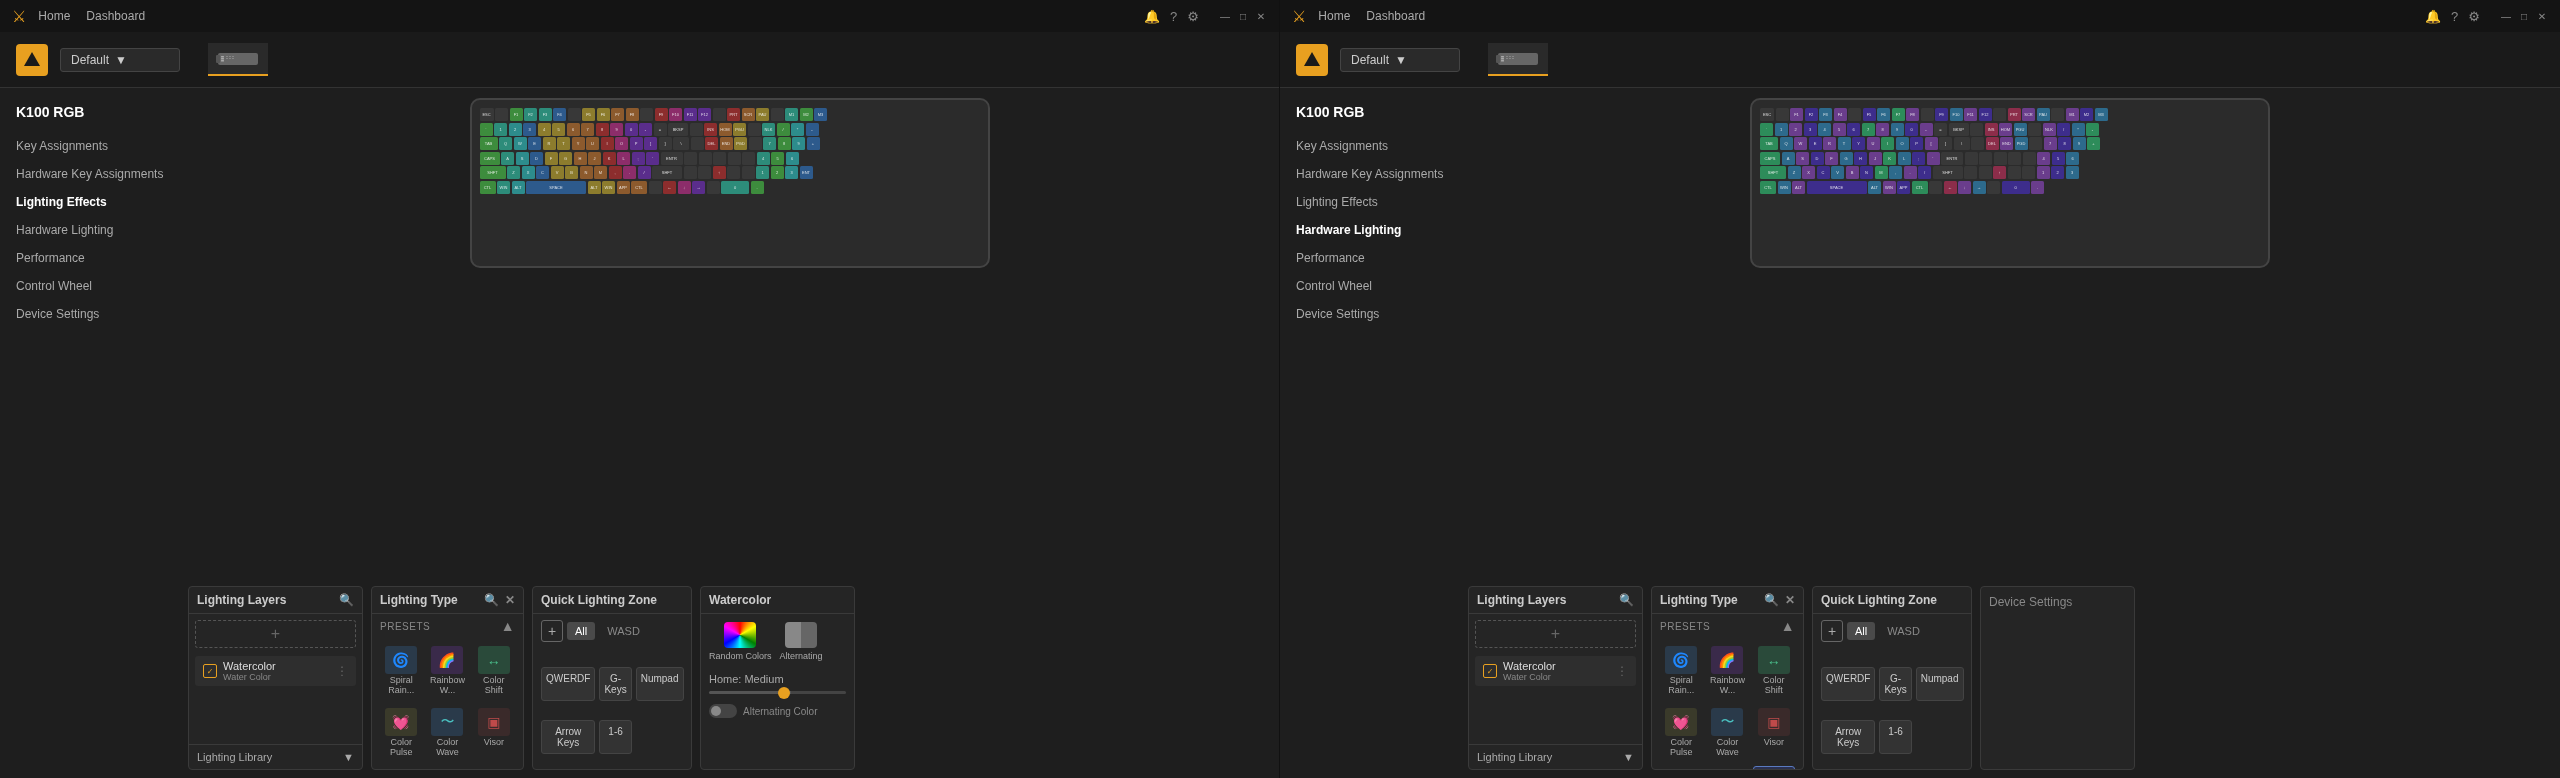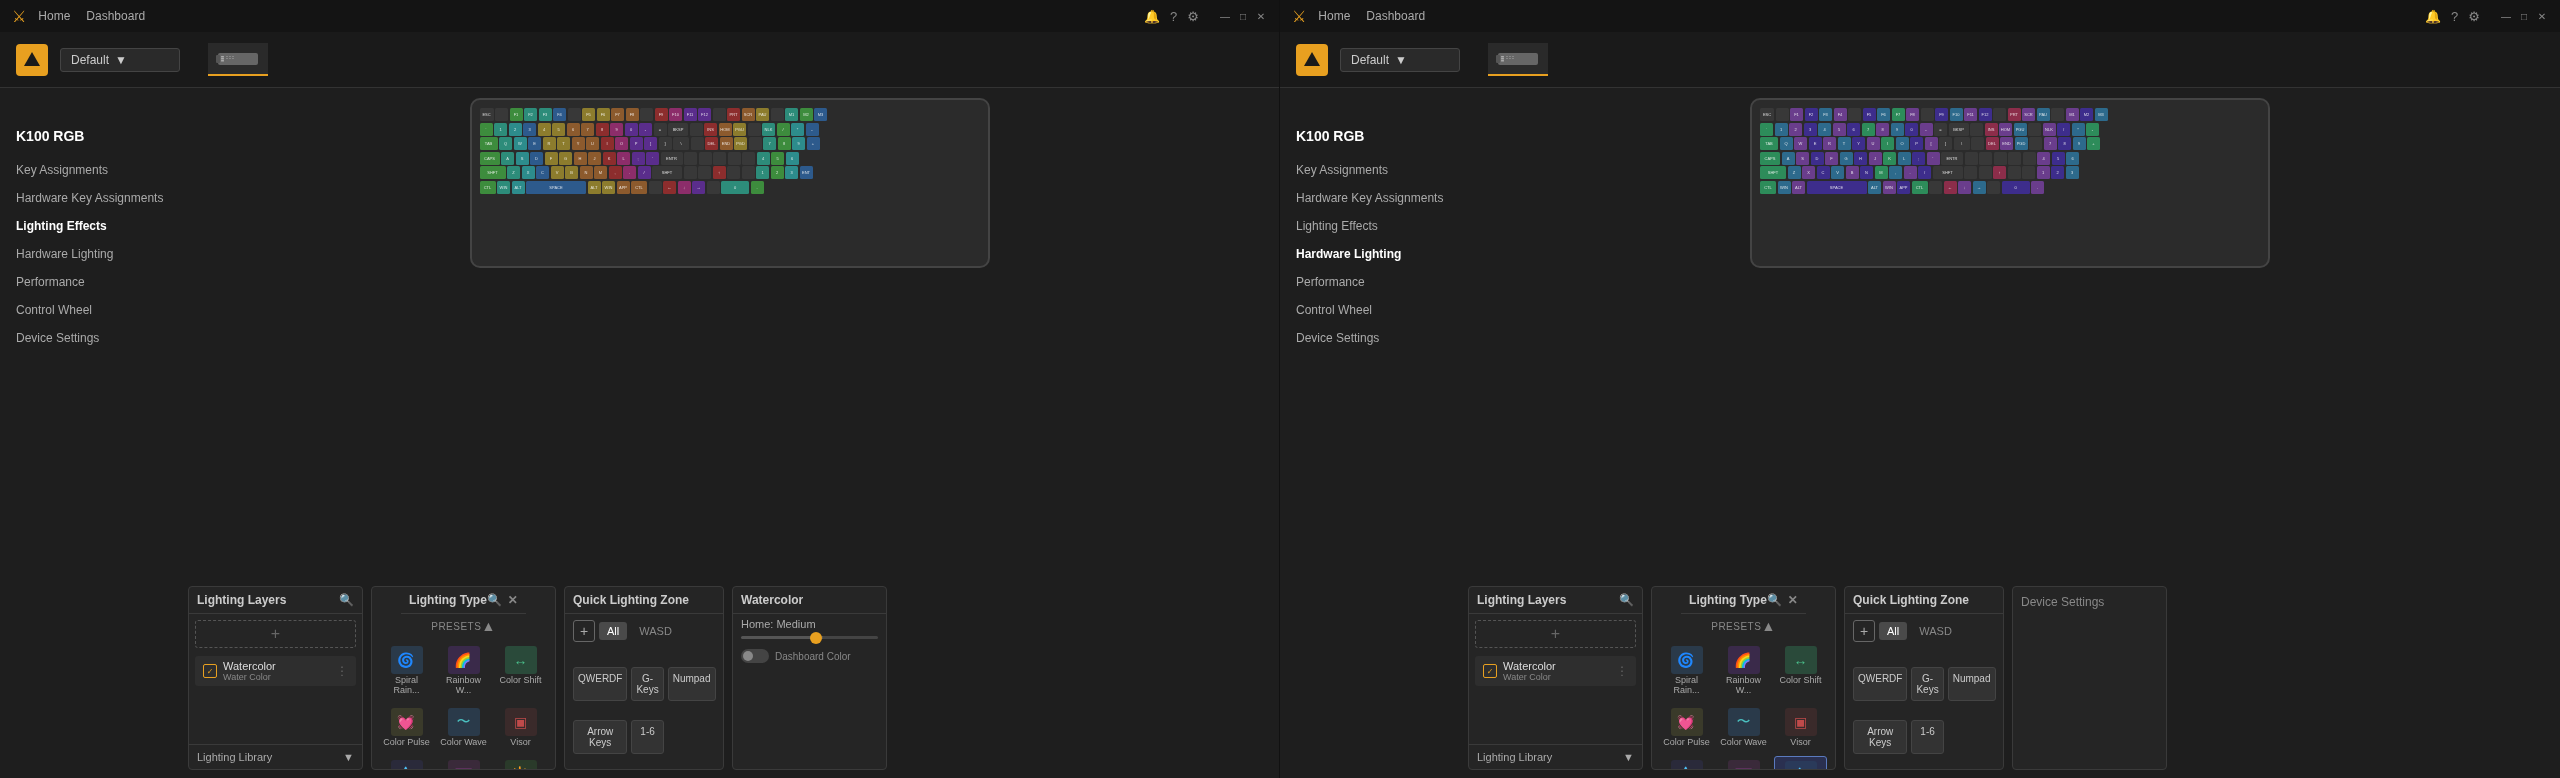--- a/index.html
+++ b/index.html
@@ -124,21 +124,20 @@
       width: 180px;
       background: #1e1e1e;
       padding: 16px 0;
       flex-shrink: 0;
     }
     .device-name {
       font-size: 14px;
       font-weight: bold;
       color: #fff;
       padding: 0 16px 12px 16px;
-      margin-top: 24px;
     }
     .sidebar-item {
       padding: 7px 16px;
       font-size: 12px;
       color: #aaa;
       cursor: pointer;
       white-space: nowrap;
     }
     .sidebar-item.active {
       color: #fff;
@@ -247,22 +246,21 @@
       display: flex;
       align-items: center;
       justify-content: space-between;
       cursor: pointer;
       font-size: 11px;
       color: #aaa;
     }
 
     
     .type-panel {
-      width: 185px;
-      align-items: center;
+      width: 153px;
     }
     .presets-header {
       display: flex;
       align-items: center;
       justify-content: space-between;
       padding: 4px 8px;
       font-size: 10px;
       color: #888;
       text-transform: uppercase;
       letter-spacing: 0.5px;
@@ -800,31 +798,41 @@
             <div class="zone-button">Numpad</div>
             <div class="zone-button">Arrow Keys</div>
             <div class="zone-button">1-6</div>
           </div>
         </div>
 
         <div class="panel watercolor-panel">
           <div class="panel-header">
             <span>Watercolor</span>
           </div>
+          <div class="color-options">
+            <div class="color-option">
+              <div class="color-swatch" style="background:conic-gradient(red,yellow,green,cyan,blue,magenta,red);border-radius:4px;width:32px;height:26px;"></div>
+              <div class="color-label">Random Colors</div>
+            </div>
+            <div class="color-option">
+              <div class="color-swatch" style="background:linear-gradient(to right, #888 50%, #666 50%);border-radius:4px;width:32px;height:26px;"></div>
+              <div class="color-label">Alternating</div>
+            </div>
+          </div>
           <div class="speed-row">
             <span>Home: Medium</span>
           </div>
           <div class="speed-slider-container">
             <div class="speed-slider">
               <div class="speed-slider-thumb"></div>
             </div>
           </div>
           <div class="bg-color-row">
             <div class="toggle-off"></div>
-            <span class="bg-label">Dashboard Color</span>
+            <span class="bg-label">Alternating Color</span>
           </div>
         </div>
 
       </div>
     </div>
   </div>
 </div>
 
 <div class="app-panel" style="border-right:none;">
 

